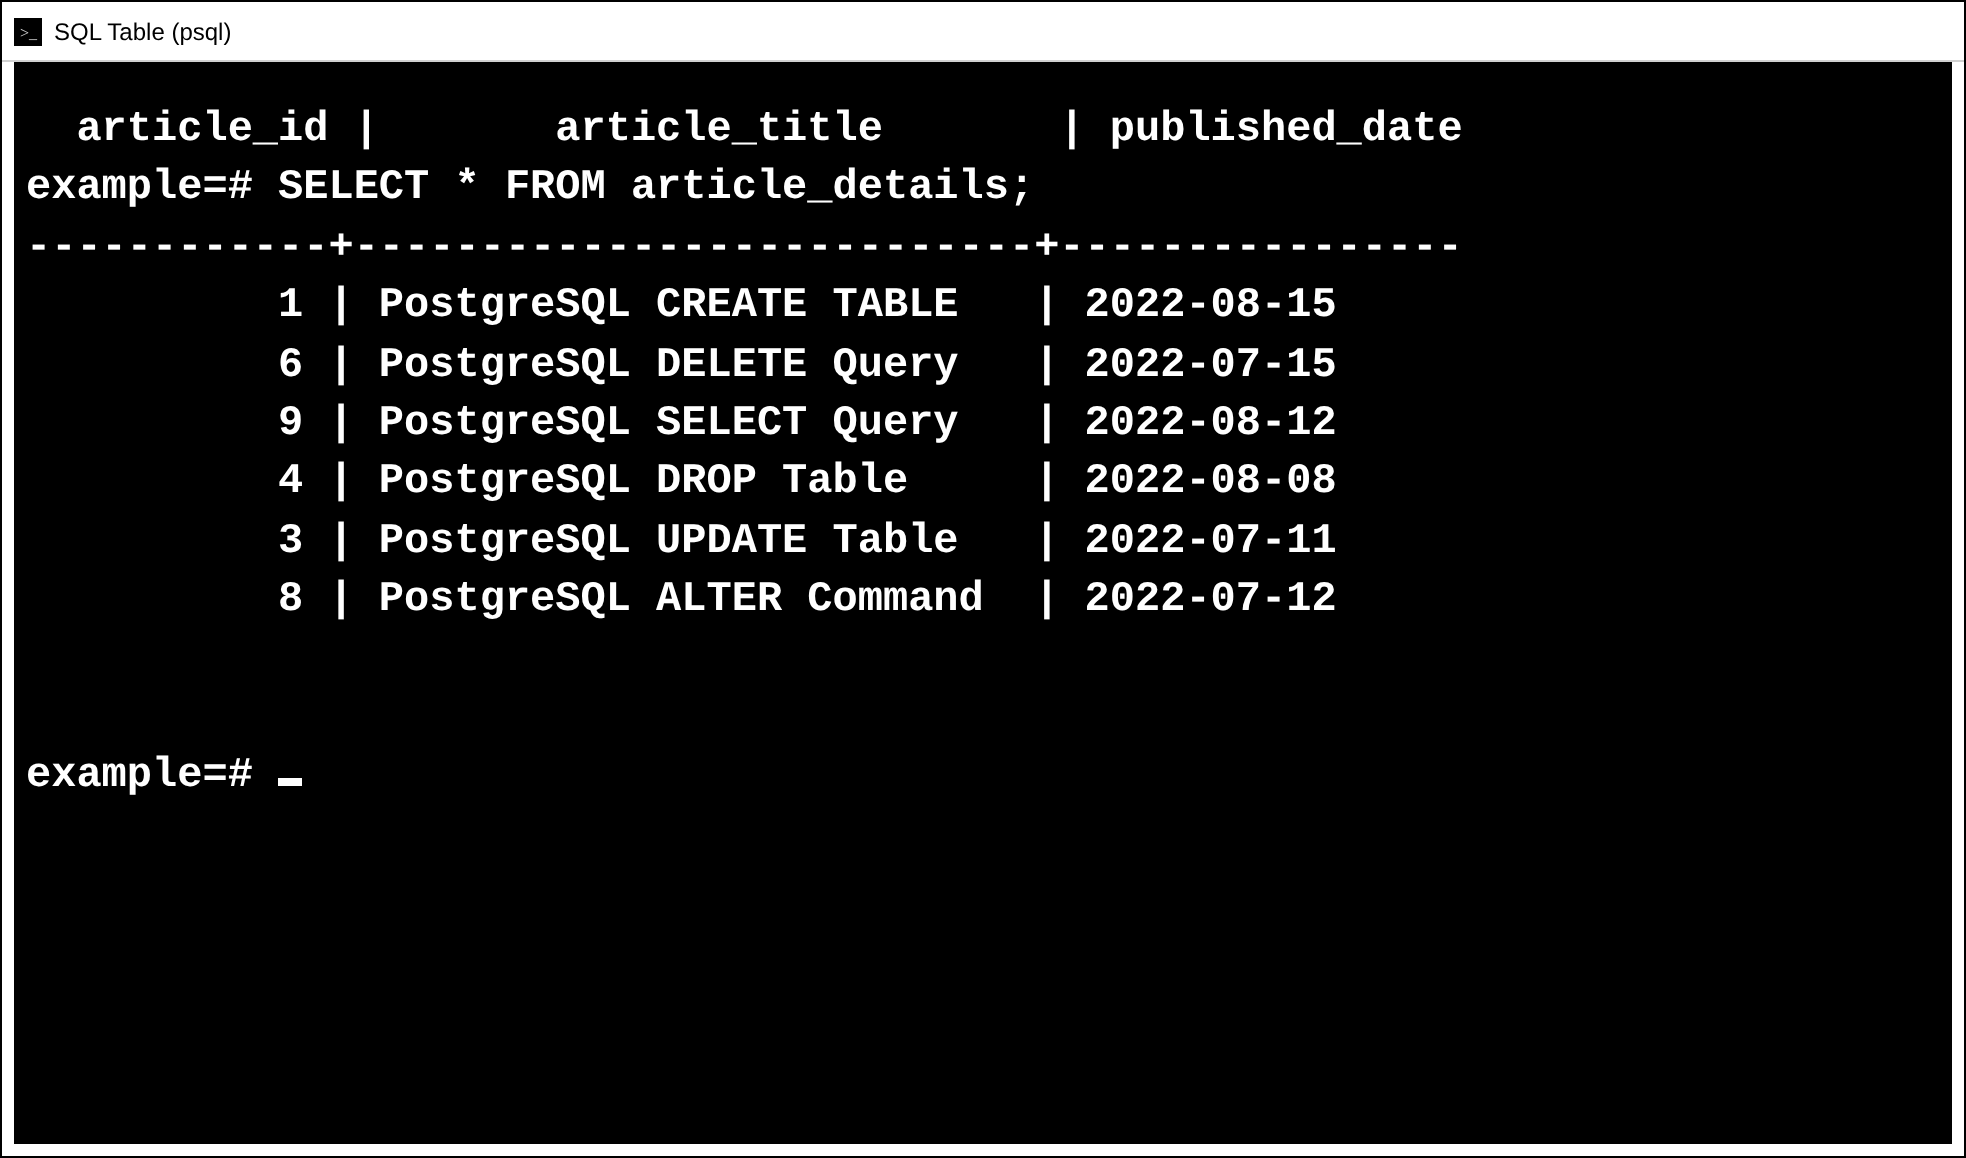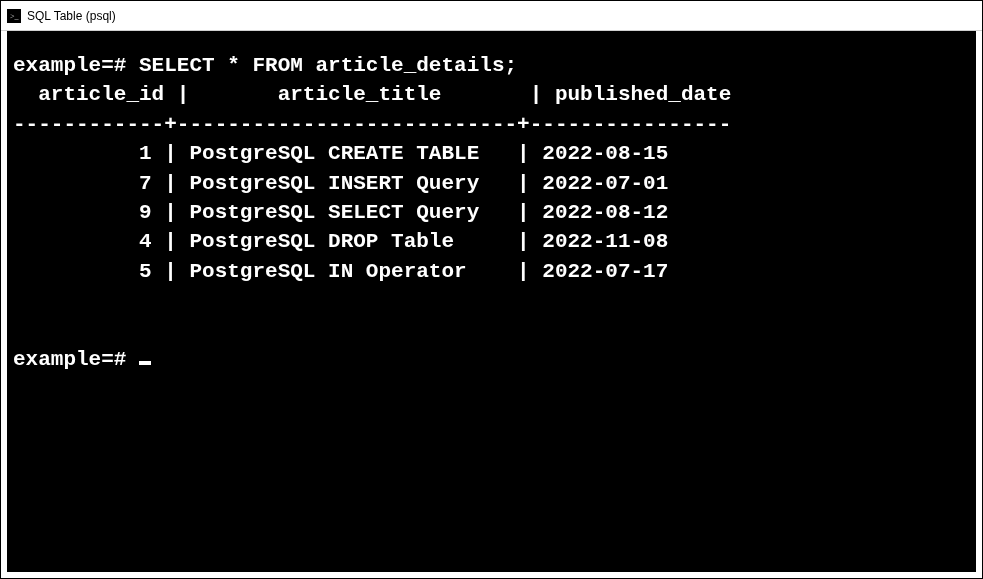--- a/index.html
+++ b/index.html
@@ -68,23 +68,24 @@
 <div class="titlebar">
   <span class="titlebar-icon">
     <svg width="14" height="14" viewBox="0 0 14 14">
       <rect x="0" y="0" width="14" height="14" fill="#000"></rect>
       <text x="3" y="10" font-size="8" fill="#ccc" font-family="Consolas">&gt;_</text>
     </svg>
   </span>
   <span>SQL Table (psql)</span>
 </div>
 
-<div class="terminal" id="terminal"><span>example=# SELECT * FROM article_details;
-</span><span>  article_id |       article_title       | published_date
+<div class="terminal" id="terminal"><span>  article_id |       article_title       | published_date
+</span><span>example=# SELECT * FROM article_details;
 </span><span>------------+---------------------------+----------------
 </span><span>          1 | PostgreSQL CREATE TABLE   | 2022-08-15
-</span><span>          7 | PostgreSQL INSERT Query   | 2022-07-01
+</span><span>          6 | PostgreSQL DELETE Query   | 2022-07-15
 </span><span>          9 | PostgreSQL SELECT Query   | 2022-08-12
-</span><span>          4 | PostgreSQL DROP Table     | 2022-11-08
-</span><span>          5 | PostgreSQL IN Operator    | 2022-07-17
+</span><span>          4 | PostgreSQL DROP Table     | 2022-08-08
+</span><span>          3 | PostgreSQL UPDATE Table   | 2022-07-11
+</span><span>          8 | PostgreSQL ALTER Command  | 2022-07-12
 </span><span>
 </span><span>
 </span><span class="prompt-row"><span>example=# </span><span class="cursor"></span></span></div>
 
 </body></html>

